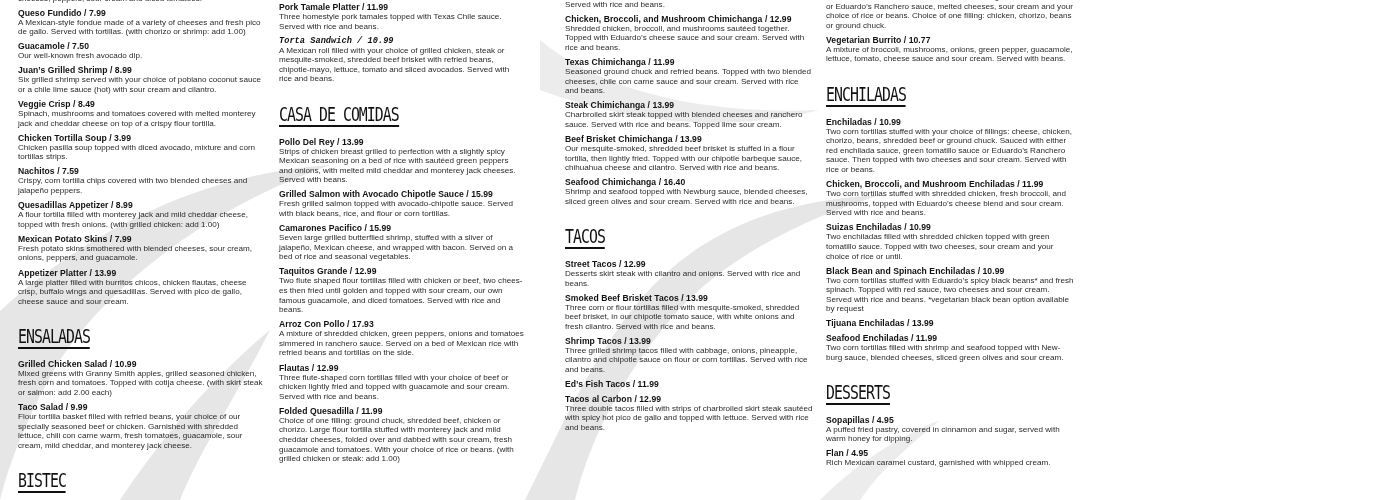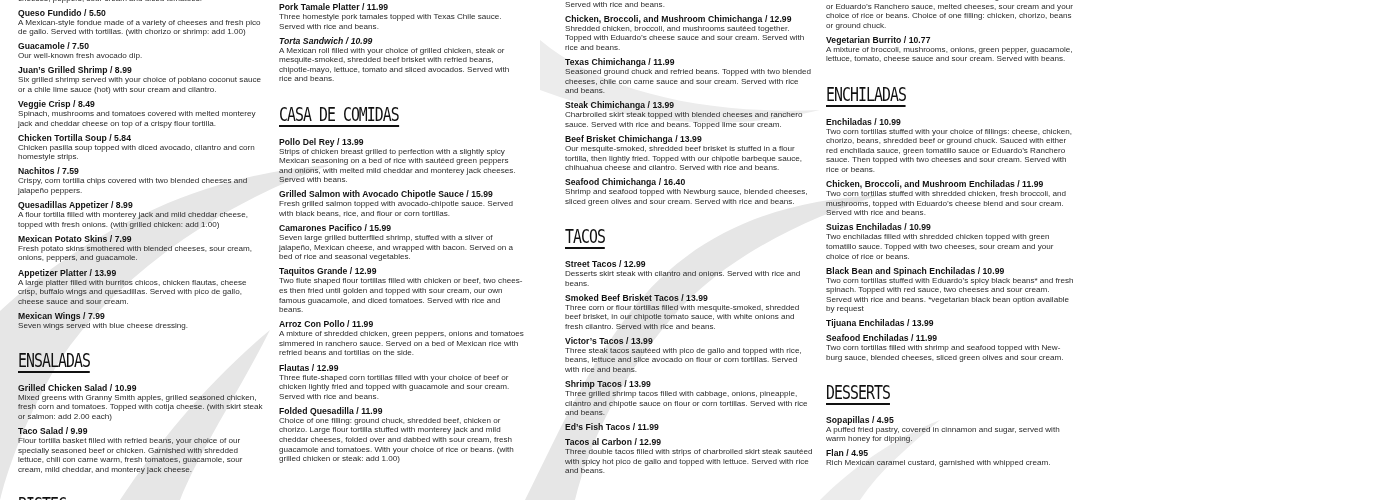--- a/index.html
+++ b/index.html
@@ -14,21 +14,21 @@
   }
   .col { position: absolute; top: 0; }
   .col-1 { left: 18px; width: 245px; top: -6px; }
   .col-2 { left: 279px; width: 245px; top: 2px; }
   .col-3 { left: 565px; width: 248px; top: -10px; }
   .col-4 { left: 826px; width: 248px; top: -8px; }
   .item { margin: 0 0 4.5px 0; }
   .item-name {
     font-weight: bold; font-size: 8.6px; line-height: 10px; letter-spacing: 0.05px; color: #111;
   }
-  .item-name.italic { font-style: italic; }
+  .item-name.italic { font-style: italic; font-family: Liberation Mono, monospace; }
   .item-desc { font-size: 8.1px; line-height: 9.6px; color: #2a2a2a; }
   .section-title {
     font-family: "DejaVu Sans Mono", monospace; font-size: 19px; line-height: 22px;
     letter-spacing: -1.2px; transform: scaleX(0.78); transform-origin: left center;
     display: inline-block; border-bottom: 2px solid #111; padding-bottom: 0px;
     margin: 14px 0 10px 0; color: #111; text-transform: uppercase; font-weight: normal;
   }
   .section { display: block; }
   .blank-area { position: absolute; left: 1075px; top: 0; width: 325px; height: 500px; background: #fff; z-index: 2; }
 </style>
@@ -42,59 +42,55 @@
   <path d="M 540 40 C 600 90, 700 115, 820 110 C 720 135, 620 120, 540 90 Z" fill="#ececec"></path>
   <path d="M 820 500 C 850 470, 890 440, 940 420 C 910 445, 880 470, 860 500 Z" fill="#ececec"></path>
 </svg>
 
 <div class="page">
 
   <div class="col col-1">
     <div class="item-desc" style="margin-bottom:4px;">cheeses, peppers, sour cream and diced tomatoes.</div>
     <div class="section">
       <div class="item">
-          <div class="item-name">Queso Fundido / 5.50</div>
+          <div class="item-name">Queso Fundido / 7.99</div>
           <div class="item-desc">A Mexican-style fondue made of a variety of cheeses and fresh pico de gallo. Served with tortillas. (with chorizo or shrimp: add 1.00)</div>
         </div>
       <div class="item">
           <div class="item-name">Guacamole / 7.50</div>
           <div class="item-desc">Our well-known fresh avocado dip.</div>
         </div>
       <div class="item">
           <div class="item-name">Juan’s Grilled Shrimp / 8.99</div>
           <div class="item-desc">Six grilled shrimp served with your choice of poblano coconut sauce or a chile lime sauce (hot) with sour cream and cilantro.</div>
         </div>
       <div class="item">
           <div class="item-name">Veggie Crisp / 8.49</div>
           <div class="item-desc">Spinach, mushrooms and tomatoes covered with melted monterey jack and cheddar cheese on top of a crispy flour tortilla.</div>
         </div>
       <div class="item">
-          <div class="item-name">Chicken Tortilla Soup / 5.84</div>
-          <div class="item-desc">Chicken pasilla soup topped with diced avocado, cilantro and corn homestyle strips.</div>
+          <div class="item-name">Chicken Tortilla Soup / 3.99</div>
+          <div class="item-desc">Chicken pasilla soup topped with diced avocado, mixture and corn tortillas strips.</div>
         </div>
       <div class="item">
           <div class="item-name">Nachitos / 7.59</div>
           <div class="item-desc">Crispy, corn tortilla chips covered with two blended cheeses and jalapeño peppers.</div>
         </div>
       <div class="item">
           <div class="item-name">Quesadillas Appetizer / 8.99</div>
           <div class="item-desc">A flour tortilla filled with monterey jack and mild cheddar cheese, topped with fresh onions. (with grilled chicken: add 1.00)</div>
         </div>
       <div class="item">
           <div class="item-name">Mexican Potato Skins / 7.99</div>
           <div class="item-desc">Fresh potato skins smothered with blended cheeses, sour cream, onions, peppers, and guacamole.</div>
         </div>
       <div class="item">
           <div class="item-name">Appetizer Platter / 13.99</div>
           <div class="item-desc">A large platter filled with burritos chicos, chicken flautas, cheese crisp, buffalo wings and quesadillas. Served with pico de gallo, cheese sauce and sour cream.</div>
         </div>
-      <div class="item">
-          <div class="item-name">Mexican Wings / 7.99</div>
-          <div class="item-desc">Seven wings served with blue cheese dressing.</div>
-        </div>
     </div>
     <div class="section">
       <div class="section-title">Ensaladas</div>
       <div class="item">
           <div class="item-name">Grilled Chicken Salad / 10.99</div>
           <div class="item-desc">Mixed greens with Granny Smith apples, grilled seasoned chicken, fresh corn and tomatoes. Topped with cotija cheese. (with skirt steak or salmon: add 2.00 each)</div>
         </div>
       <div class="item">
           <div class="item-name">Taco Salad / 9.99</div>
           <div class="item-desc">Flour tortilla basket filled with refried beans, your choice of our specially seasoned beef or chicken. Garnished with shredded lettuce, chili con carne warm, fresh tomatoes, guacamole, sour cream, mild cheddar, and monterey jack cheese.</div>
@@ -128,21 +124,21 @@
         </div>
       <div class="item">
           <div class="item-name">Camarones Pacifico / 15.99</div>
           <div class="item-desc">Seven large grilled butterflied shrimp, stuffed with a sliver of jalapeño, Mexican cheese, and wrapped with bacon. Served on a bed of rice and seasonal vegetables.</div>
         </div>
       <div class="item">
           <div class="item-name">Taquitos Grande / 12.99</div>
           <div class="item-desc">Two flute shaped flour tortillas filled with chicken or beef, two chees-es then fried until golden and topped with sour cream, our own famous guacamole, and diced tomatoes. Served with rice and beans.</div>
         </div>
       <div class="item">
-          <div class="item-name">Arroz Con Pollo / 11.99</div>
+          <div class="item-name">Arroz Con Pollo / 17.93</div>
           <div class="item-desc">A mixture of shredded chicken, green peppers, onions and tomatoes simmered in ranchero sauce. Served on a bed of Mexican rice with refried beans and tortillas on the side.</div>
         </div>
       <div class="item">
           <div class="item-name">Flautas / 12.99</div>
           <div class="item-desc">Three flute-shaped corn tortillas filled with your choice of beef or chicken lightly fried and topped with guacamole and sour cream. Served with rice and beans.</div>
         </div>
       <div class="item">
           <div class="item-name">Folded Quesadilla / 11.99</div>
           <div class="item-desc">Choice of one filling: ground chuck, shredded beef, chicken or chorizo. Large flour tortilla stuffed with monterey jack and mild cheddar cheeses, folded over and dabbed with sour cream, fresh guacamole and tomatoes. With your choice of rice or beans. (with grilled chicken or steak: add 1.00)</div>
         </div>
@@ -180,24 +176,20 @@
       <div class="section-title">Tacos</div>
       <div class="item">
           <div class="item-name">Street Tacos / 12.99</div>
           <div class="item-desc">Desserts skirt steak with cilantro and onions. Served with rice and beans.</div>
         </div>
       <div class="item">
           <div class="item-name">Smoked Beef Brisket Tacos / 13.99</div>
           <div class="item-desc">Three corn or flour tortillas filled with mesquite-smoked, shredded beef brisket, in our chipotle tomato sauce, with white onions and fresh cilantro. Served with rice and beans.</div>
         </div>
       <div class="item">
-          <div class="item-name">Victor’s Tacos / 13.99</div>
-          <div class="item-desc">Three steak tacos sautéed with pico de gallo and topped with rice, beans, lettuce and slice avocado on flour or corn tortillas. Served with rice and beans.</div>
-        </div>
-      <div class="item">
           <div class="item-name">Shrimp Tacos / 13.99</div>
           <div class="item-desc">Three grilled shrimp tacos filled with cabbage, onions, pineapple, cilantro and chipotle sauce on flour or corn tortillas. Served with rice and beans.</div>
         </div>
       <div class="item">
           <div class="item-name">Ed’s Fish Tacos / 11.99</div>
         </div>
       <div class="item">
           <div class="item-name">Tacos al Carbon / 12.99</div>
           <div class="item-desc">Three double tacos filled with strips of charbroiled skirt steak sautéed with spicy hot pico de gallo and topped with lettuce. Served with rice and beans.</div>
         </div>
@@ -219,21 +211,21 @@
       <div class="item">
           <div class="item-name">Enchiladas / 10.99</div>
           <div class="item-desc">Two corn tortillas stuffed with your choice of fillings: cheese, chicken, chorizo, beans, shredded beef or ground chuck. Sauced with either red enchilada sauce, green tomatillo sauce or Eduardo’s Ranchero sauce. Then topped with two cheeses and sour cream. Served with rice or beans.</div>
         </div>
       <div class="item">
           <div class="item-name">Chicken, Broccoli, and Mushroom Enchiladas / 11.99</div>
           <div class="item-desc">Two corn tortillas stuffed with shredded chicken, fresh broccoli, and mushrooms, topped with Eduardo’s cheese blend and sour cream. Served with rice and beans.</div>
         </div>
       <div class="item">
           <div class="item-name">Suizas Enchiladas / 10.99</div>
-          <div class="item-desc">Two enchiladas filled with shredded chicken topped with green tomatillo sauce. Topped with two cheeses, sour cream and your choice of rice or beans.</div>
+          <div class="item-desc">Two enchiladas filled with shredded chicken topped with green tomatillo sauce. Topped with two cheeses, sour cream and your choice of rice or until.</div>
         </div>
       <div class="item">
           <div class="item-name">Black Bean and Spinach Enchiladas / 10.99</div>
           <div class="item-desc">Two corn tortillas stuffed with Eduardo’s spicy black beans* and fresh spinach. Topped with red sauce, two cheeses and sour cream. Served with rice and beans. *vegetarian black bean option available by request</div>
         </div>
       <div class="item">
           <div class="item-name">Tijuana Enchiladas / 13.99</div>
         </div>
       <div class="item">
           <div class="item-name">Seafood Enchiladas / 11.99</div>

